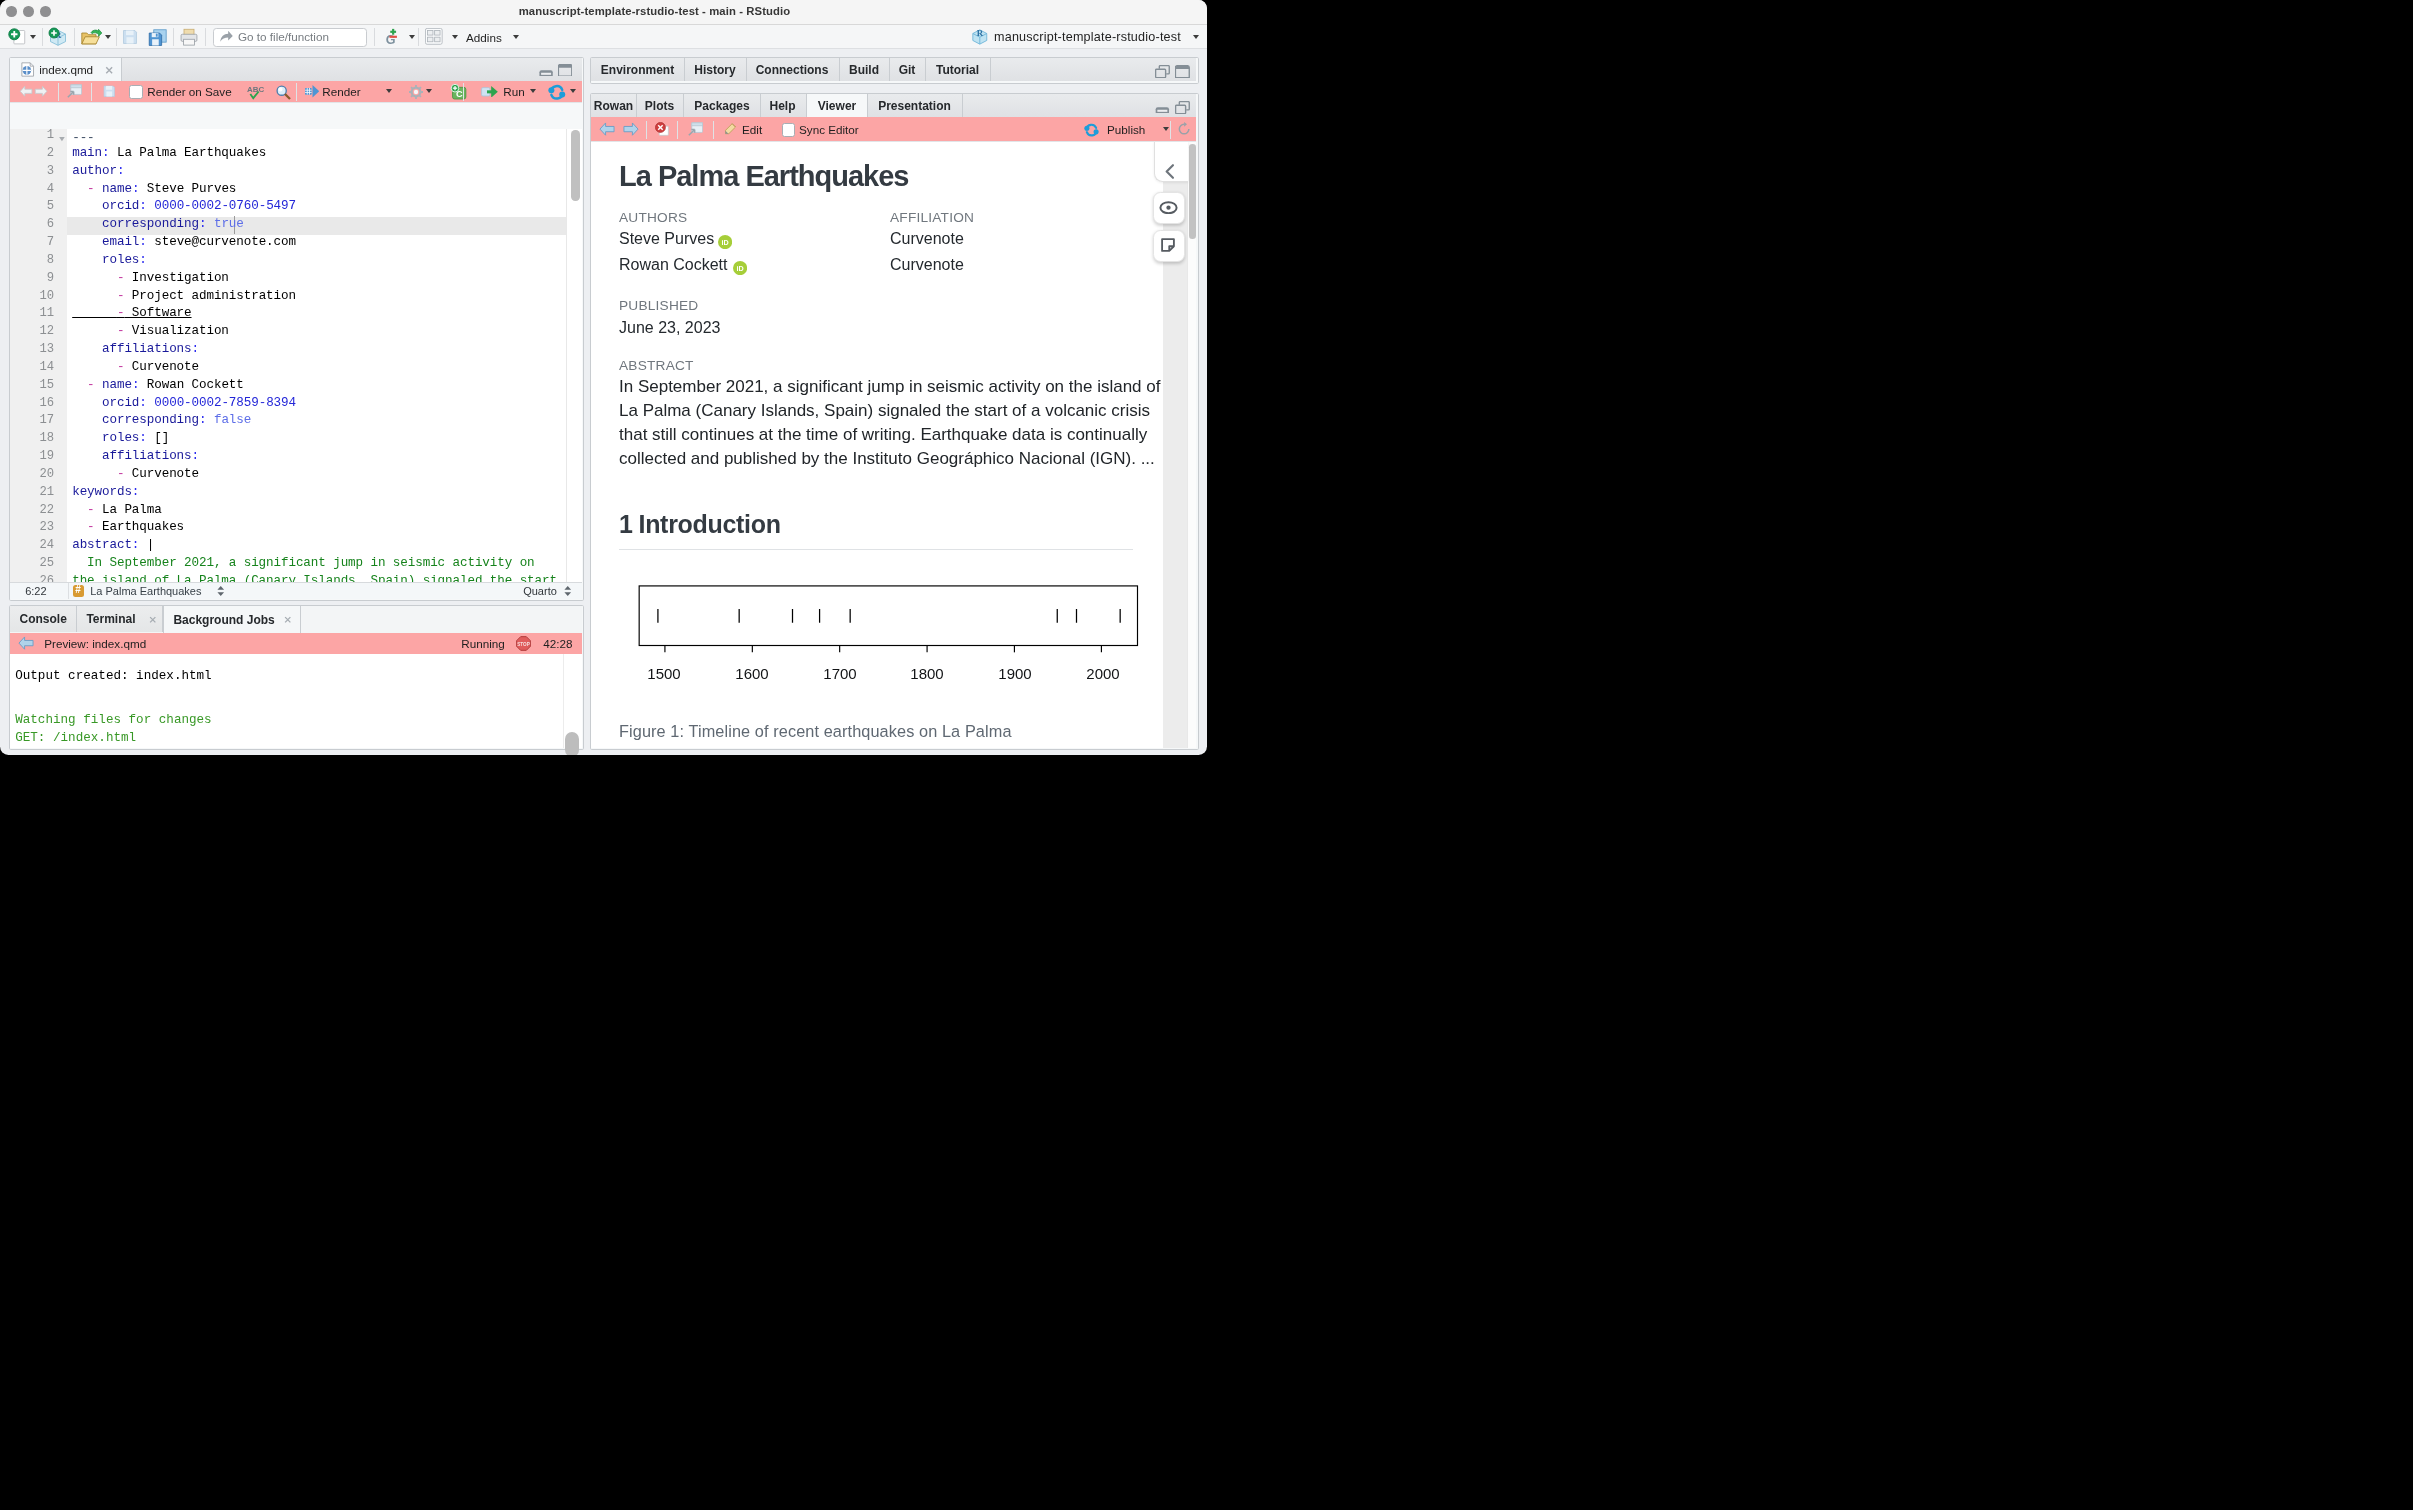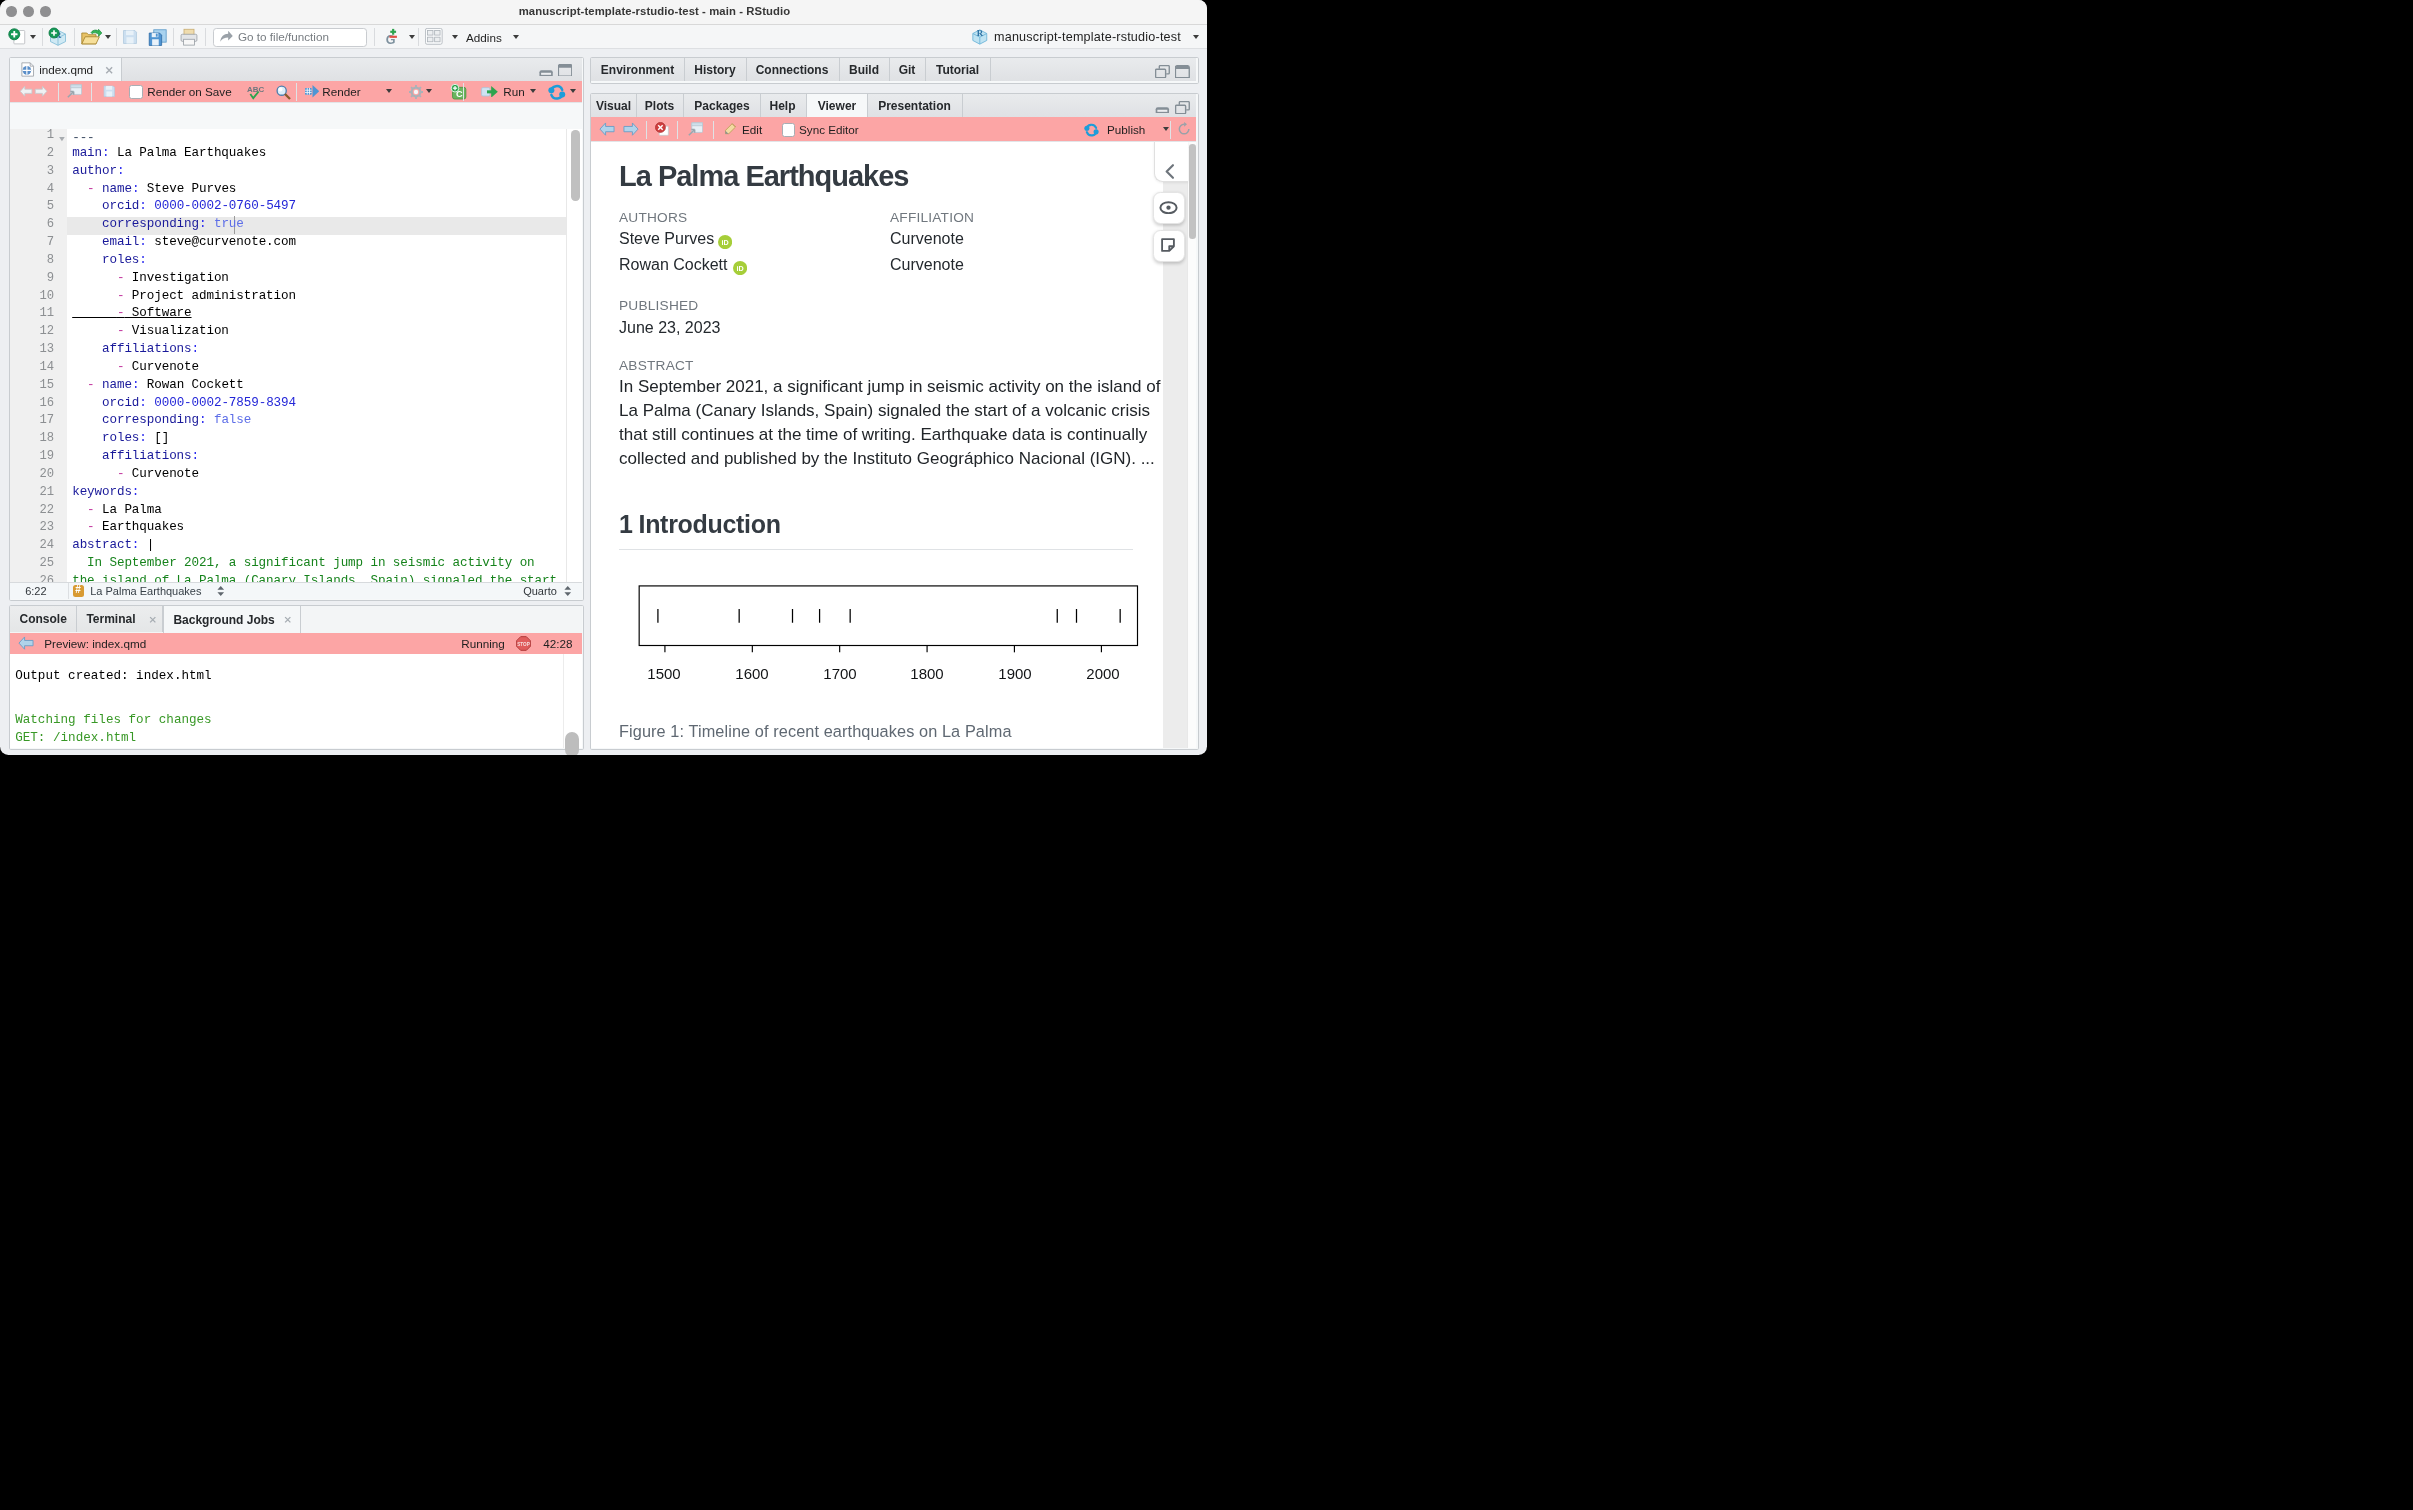--- a/index.html
+++ b/index.html
@@ -374,21 +374,21 @@
           <path d="M0.5 14.5 L0.5 3 Q0.5 0.5 3 0.5 L14 0.5 Q16.5 0.5 16.5 3 L16.5 14.5 Z" fill="none" stroke="#848e96" stroke-width="1.6"></path>
           <path d="M0.5 4.5 L0.5 3 Q0.5 0.5 3 0.5 L14 0.5 Q16.5 0.5 16.5 3 L16.5 4.5 Z" fill="#848e96"></path>
         </svg>
     </div>
   </div>
 
   <div id="files-pane" class="abs pane">
 
     <div class="abs tabbar" style="left:0;top:0;width:605px;height:23.4px;border-bottom:0.8px solid #c8ccd0;">
       <div class="rtab" style="left:0;width:45px;">
-          <span class="tabtxt">Visual</span>
+          <span class="tabtxt">Rowan</span>
         </div>
       <div class="rtab" style="left:45px;width:47px;">
           <span class="tabtxt">Plots</span>
         </div>
       <div class="rtab" style="left:93px;width:76px;">
           <span class="tabtxt">Packages</span>
         </div>
       <div class="rtab" style="left:168px;width:47px;">
           <span class="tabtxt">Help</span>
         </div>

